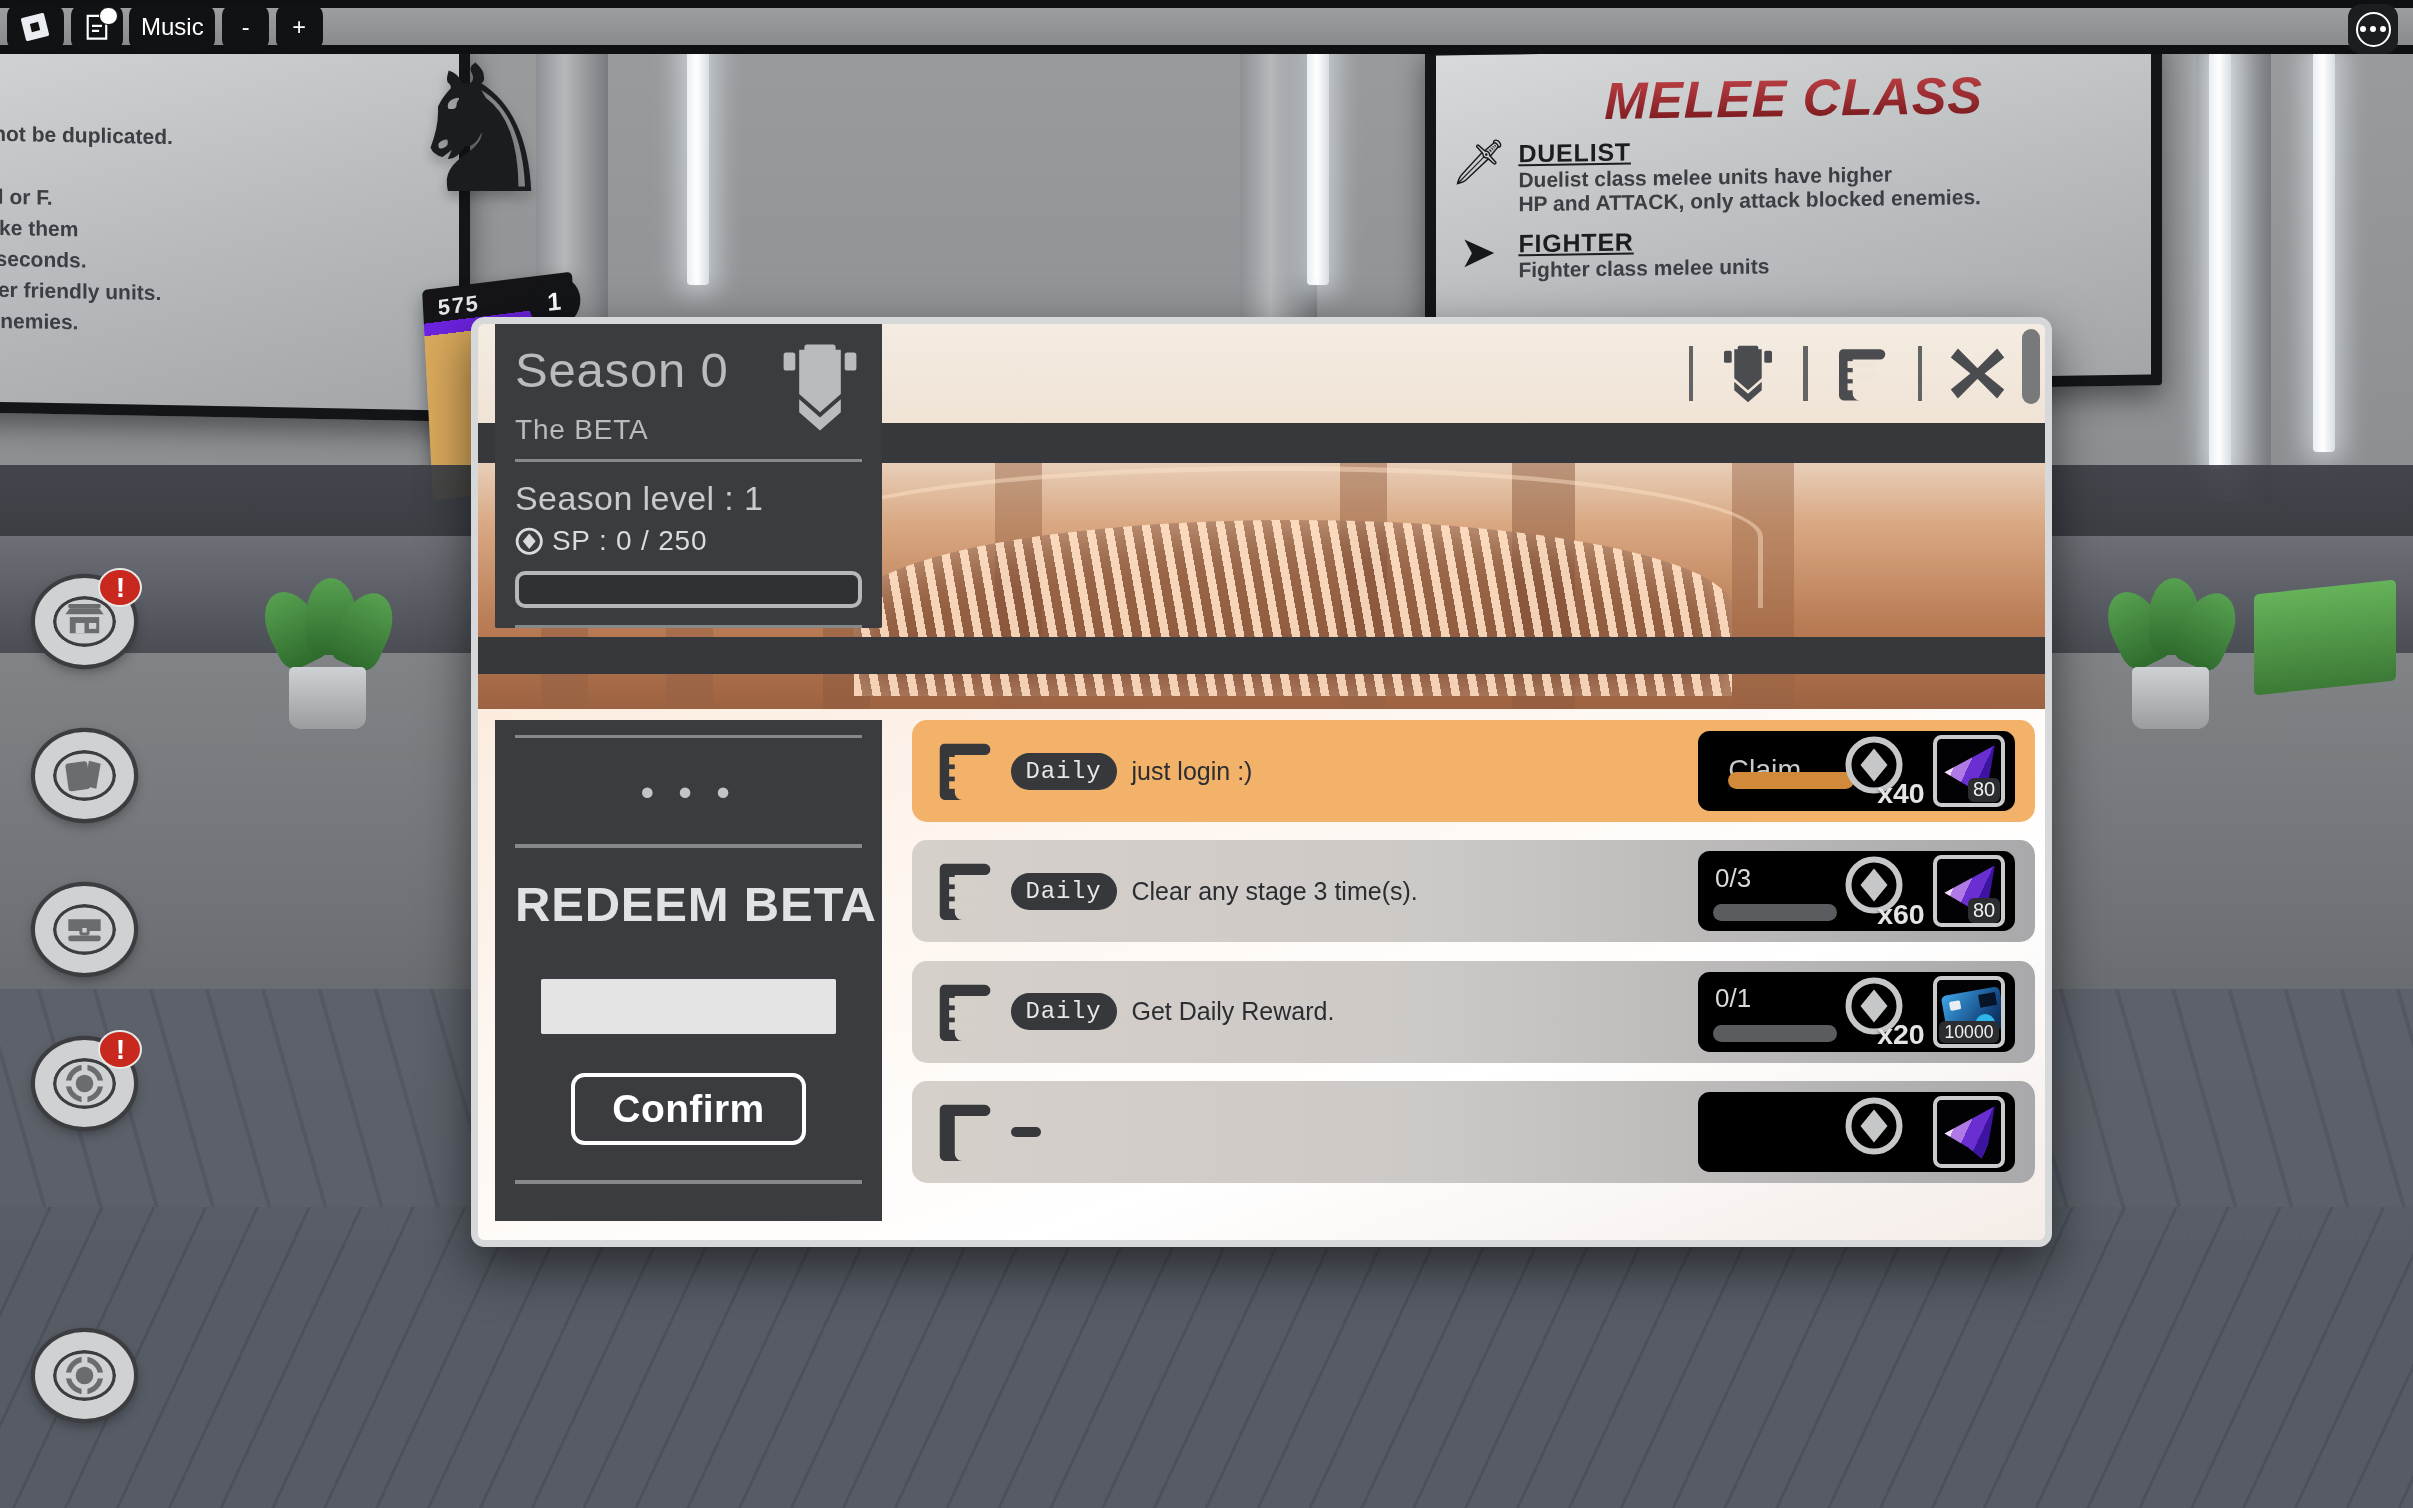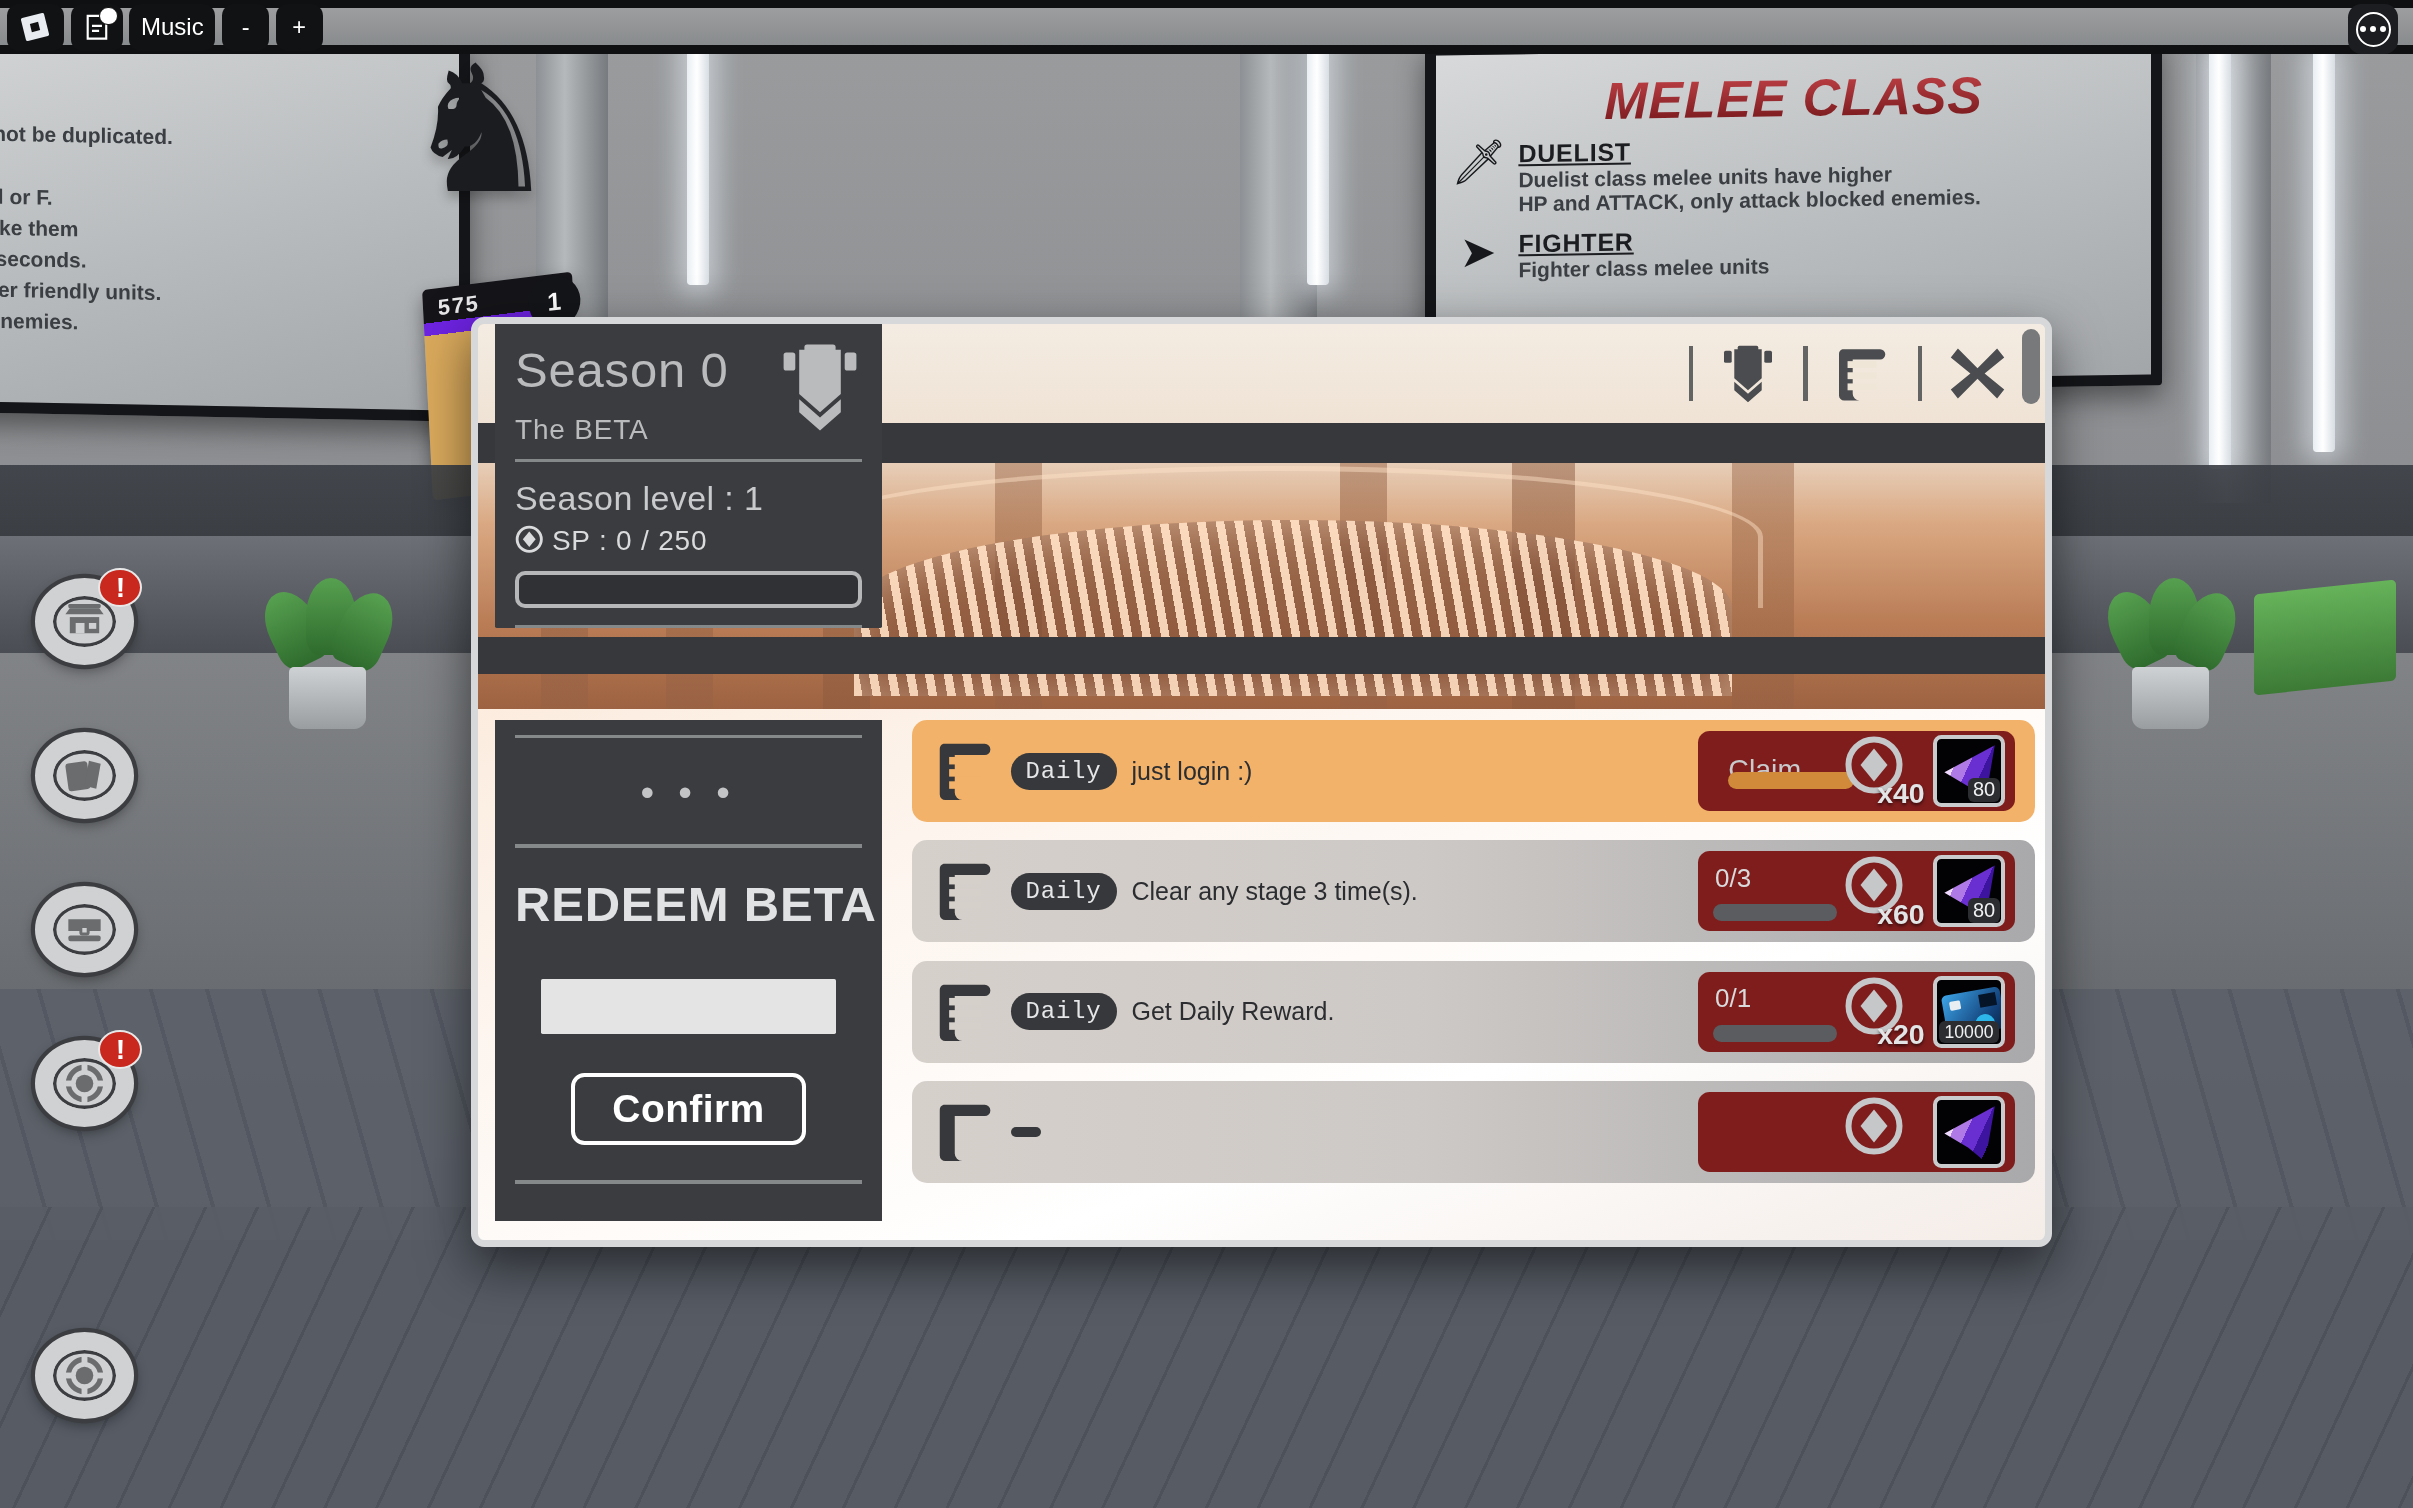--- a/index.html
+++ b/index.html
@@ -197,21 +197,21 @@
   
   #season-card {
     position:absolute; left:17px; top:-0.8px; width:387px; min-height:226px; z-index:6;
     background:#3a3c3f; border-radius:1.7px; padding:22px 20px 0 20px;
   }
   #season-card .title { font-size:49px; color:#b9bbbd; font-weight:500; letter-spacing:0.8px; line-height:1.05;}
   #season-card .subtitle { font-size:28px; color:#b9bbbd; font-weight:300; letter-spacing:0.8px; margin-top:17px;}
   #season-card .banner-icon { position:absolute; right:20px; top:18.4px; width:84px; height:91px; fill:#b9bbbd;}
   .hr { height:3.4px; background:#9a9c9e; margin:13.4px 0 0 0; opacity:.8; }
   #season-level { font-size:34px; color:#c8cacc; font-weight:500; margin-top:17px; letter-spacing:0.4px;}
-  #sp-row { display:flex; gap:8.4px; margin-top:6.7px; }
+  #sp-row { display:flex; align-items:center; gap:8.4px; margin-top:6.7px; }
   #sp-row svg { width:28.5px; height:28.5px; fill:#d9dbdc; }
   #sp-row .sp-text { font-size:28px; color:#d9dbdc; letter-spacing:0.8px; }
   #sp-bar {
     margin-top:13.4px; height:37px; border:4.2px solid #b5b7b9; border-radius:10px; background:#2f3134;
   }
   #sp-bar .fill { height:100%; width:0%; background:#e8a350; border-radius:6.7px; }
   #season-card .hr-bot { margin-top:17px; }
 
   
   #redeem-panel {
@@ -246,21 +246,21 @@
   }
   .quest-row.active { background:#f2b26a; }
   .q-icon { width:60px; height:70px; flex:0 0 60px; margin-right:15px; }
   .q-icon svg { width:60px; height:70px; fill:#36383b; }
   .q-tag {
     background:#36383b; color:#e6e7e8; font-size:24px; font-family:"Liberation Mono", monospace;
     padding:5px 15px; border-radius:18.4px; letter-spacing:0.8px; margin-right:15px; white-space:nowrap;
   }
   .q-desc { font-size:25px; color:#2b2d30; font-weight:500; flex:1; white-space:nowrap;}
   .q-reward {
-    display:flex; align-items:center; gap:5px; background:#7f1d1d; border-radius:11.7px;
+    display:flex; align-items:center; gap:5px; background:#000000; border-radius:11.7px;
     padding:8.4px 10px 8.4px 15px; height:80px; position:relative;
   }
   .q-progress { position:relative; width:126px; height:60px; }
   .q-progress .ptext { position:absolute; left:1.7px; top:1.7px; font-size:26px; color:#d8dadb; }
   .q-progress .pbar { position:absolute; left:0; bottom:0; width:124px; height:17px;
                       border-radius:8.4px; background:#5a5c5f; }
   .q-progress .pbar .pf { height:100%; border-radius:8.4px; background:#d08a3a; width:0%; }
   .q-coin { position:relative; width:72px; height:72px; }
   .q-coin svg { width:60px; height:60px; fill:#c5c7c9; }
   .q-coin .mult { position:absolute; right:-8.4px; bottom:-3.4px; font-size:28.5px; color:#e2e4e5;

